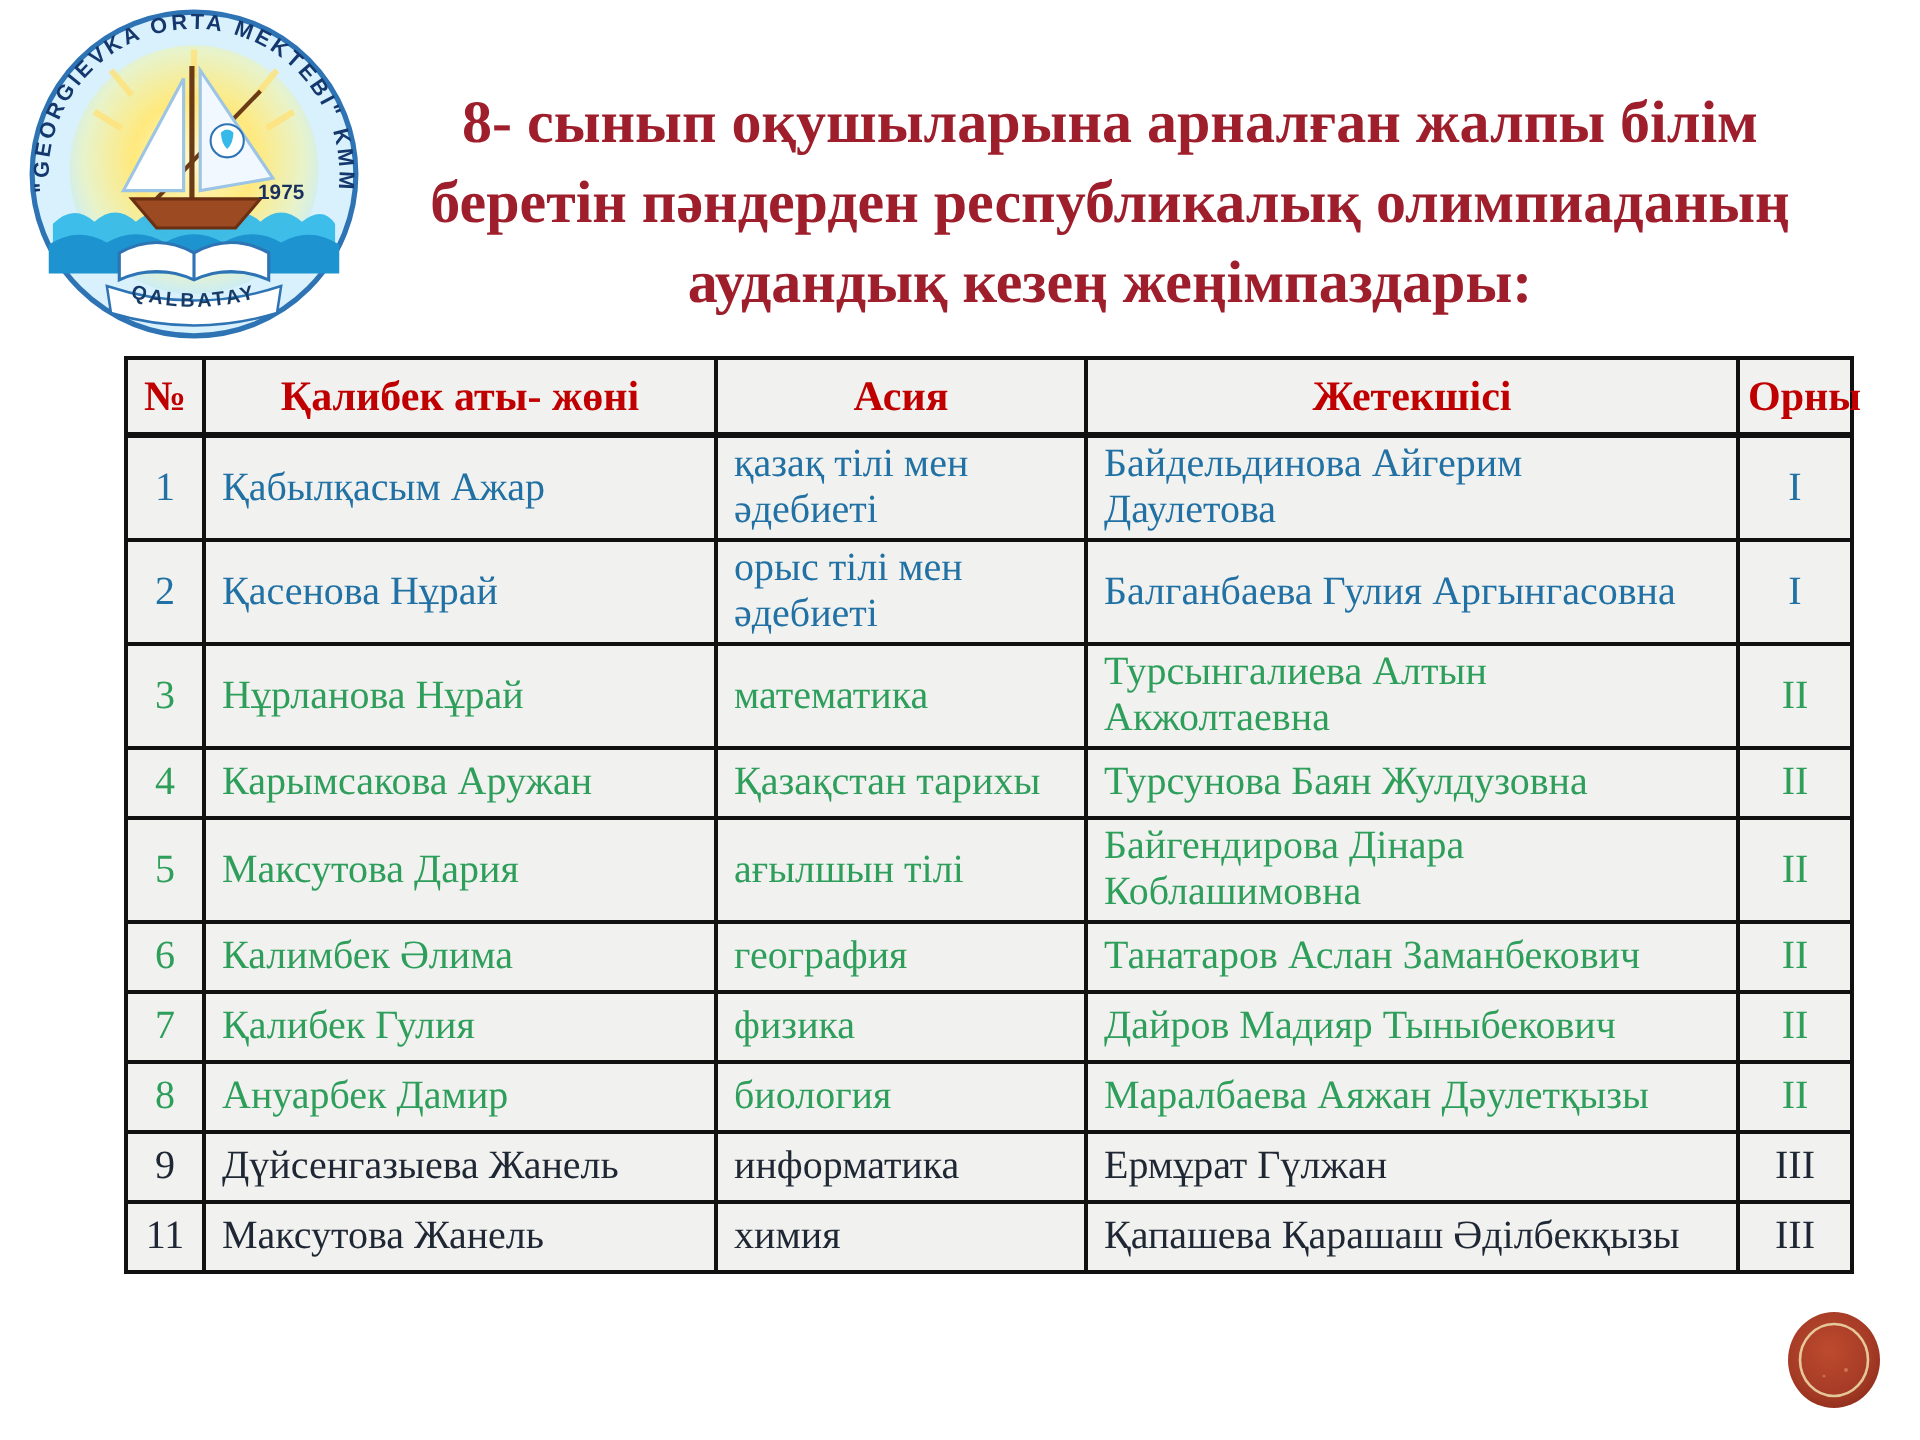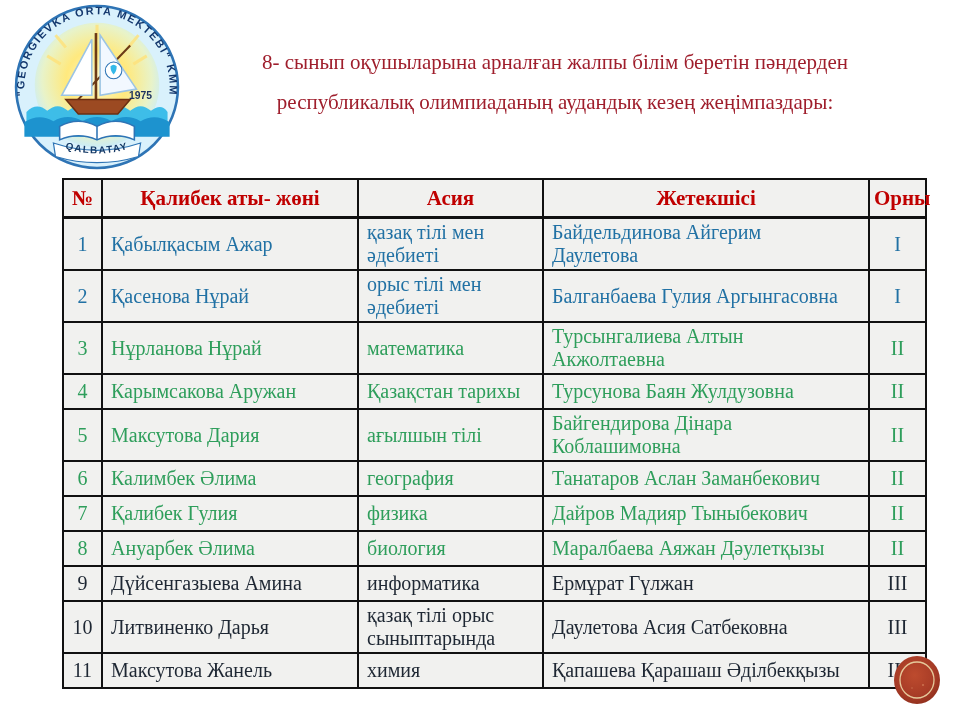--- a/index.html
+++ b/index.html
@@ -6,21 +6,21 @@
   body{
     width:960px;height:720px;position:relative;overflow:hidden;
     background:#ffffff;
     font-family:"Liberation Serif","DejaVu Serif",serif;
   }
   
   .logo{position:absolute;left:14px;top:4px;width:166px;height:166px;}
   
   .title{
     position:absolute;left:192px;top:42px;width:726px;
-    text-align:center;font-weight:normal;font-size:21px;line-height:40px;
+    text-align:center;font-weight:bold;font-size:30px;line-height:40px;
     color:#9f1e2c;
   }
   
   table.results{
     position:absolute;left:62px;top:178px;width:863px;
     border-collapse:collapse;table-layout:fixed;
     font-size:20px;
   }
   table.results col.c-num{width:39px;}
   table.results col.c-name{width:256px;}
@@ -173,42 +173,34 @@
   <tr class="c-green">
     <td class="num">7</td>
     <td>Қалибек Гулия</td>
     <td>физика</td>
     <td>Дайров Мадияр Тыныбекович</td>
     <td class="place">II</td>
   </tr>
 
   <tr class="c-green">
     <td class="num">8</td>
-    <td>Ануарбек Әлима</td>
+    <td>Ануарбек Дамир</td>
     <td>биология</td>
     <td>Маралбаева Аяжан Дәулетқызы</td>
     <td class="place">II</td>
   </tr>
 
   <tr class="c-dark">
     <td class="num">9</td>
-    <td>Дүйсенгазыева Амина</td>
+    <td>Дүйсенгазыева Жанель</td>
     <td>информатика</td>
     <td>Ермұрат Гүлжан</td>
     <td class="place">III</td>
   </tr>
 
-  <tr class="c-dark">
-    <td class="num">10</td>
-    <td>Литвиненко Дарья</td>
-    <td>қазақ тілі орыс
-сыныптарында</td>
-    <td>Даулетова Асия Сатбековна</td>
-    <td class="place">III</td>
-  </tr>
 
   <tr class="c-dark">
     <td class="num">11</td>
     <td>Максутова Жанель</td>
     <td>химия</td>
     <td>Қапашева Қарашаш Әділбекқызы</td>
     <td class="place">III</td>
   </tr>
 </tbody>
 </table>

